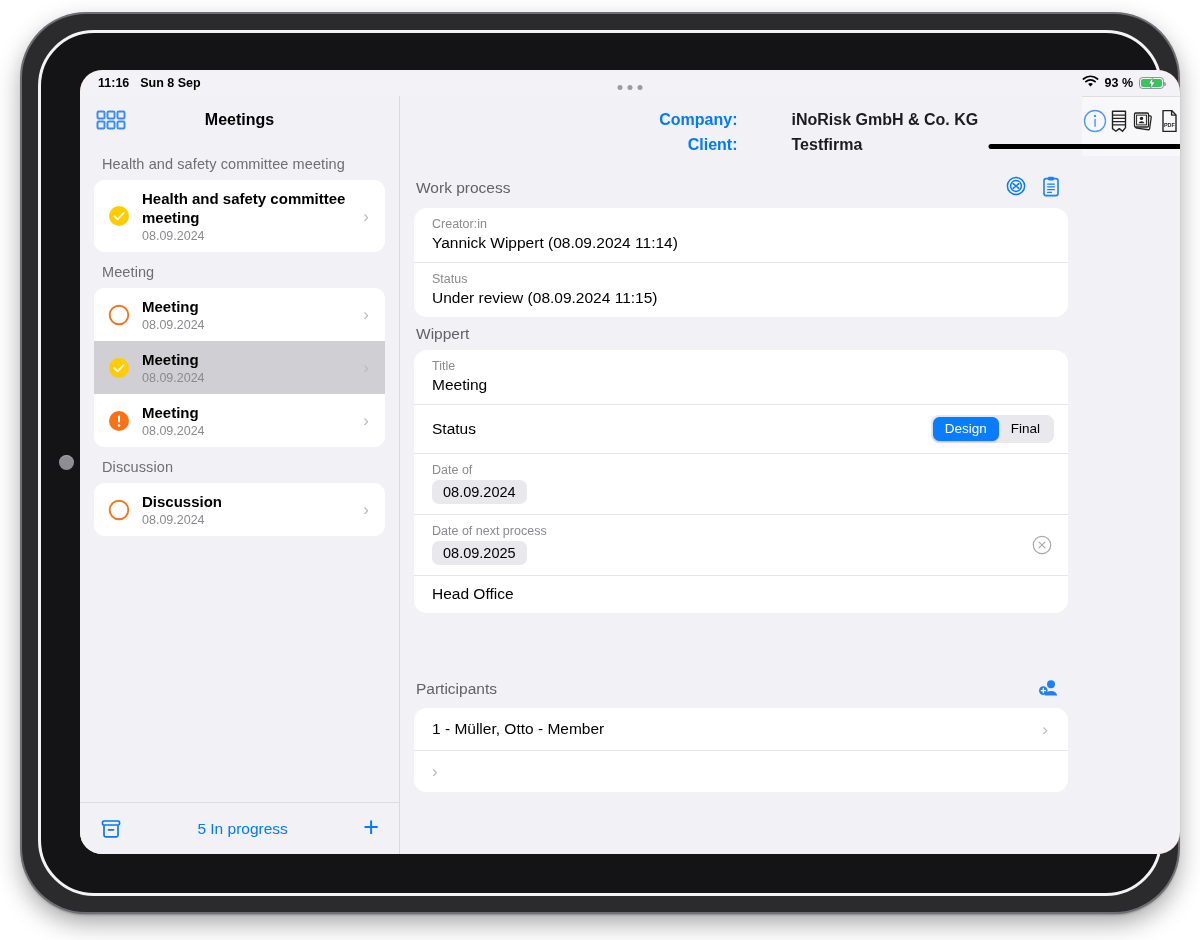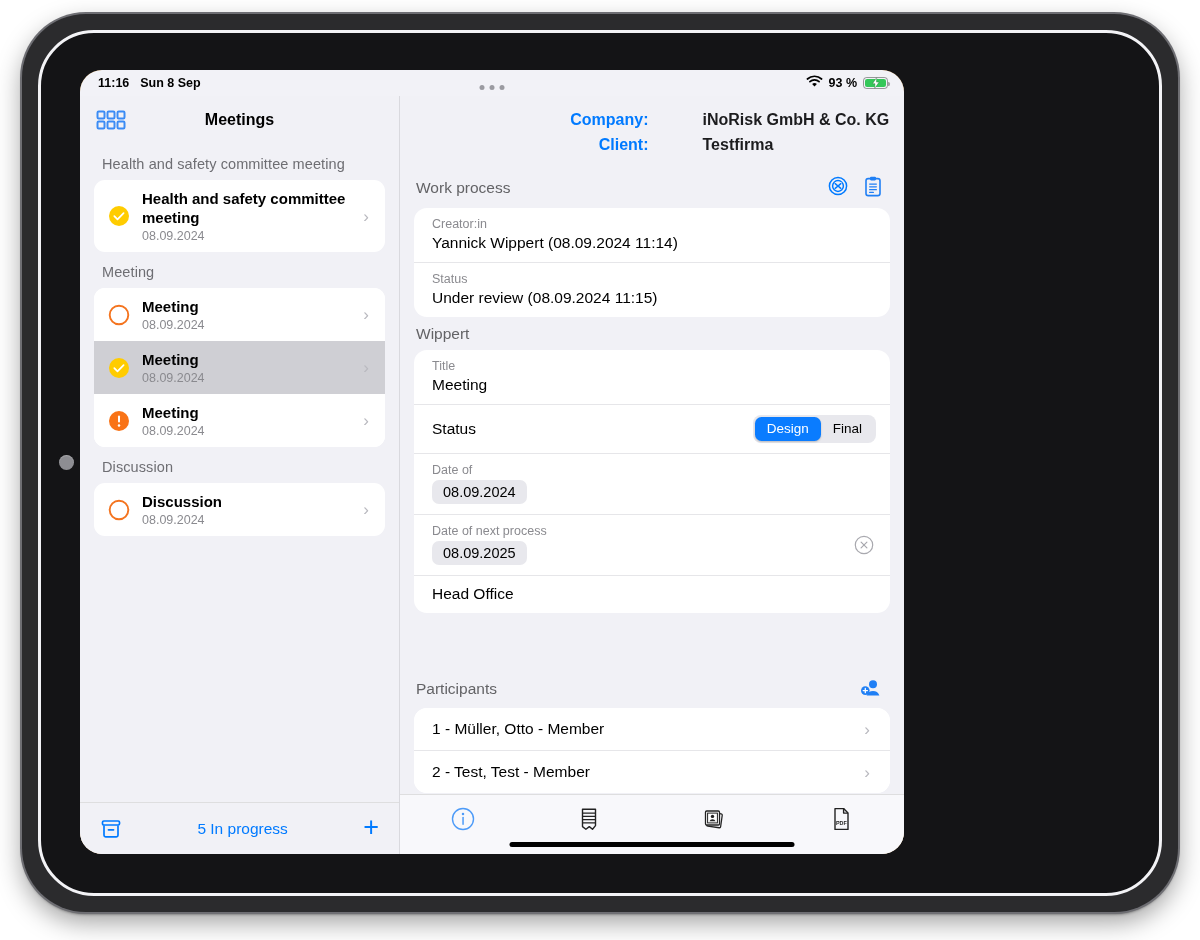--- a/index.html
+++ b/index.html
@@ -37,21 +37,21 @@
     border-radius: 50%;
     background: #8d8d92;
     box-shadow: inset 0 1px 1px rgba(255,255,255,.25);
     z-index: 6;
   }
 
   
   #screen {
     position: absolute;
     left: 80px; top: 70px;
-    width: 824px; height: 784px;
+    width: 1100px; height: 784px;
     border-radius: 22px;
     overflow: hidden;
     background: #a16207;
     display: flex;
     flex-direction: column;
   }
 
   
   #status-bar {
     height: 26px;
@@ -176,21 +176,21 @@
   #add-button {
     font-size: 27px; color: #007aff;
     line-height: 1; font-weight: 300;
     padding-bottom: 3px;
   }
 
   
   #detail {
     flex: 1; min-width: 0;
     background: #f1f1f6;
-    display: flex; flex-direction: column;
+    display: flex; flex-direction: row;
   }
   #detail-scroll { flex: 1; overflow: hidden; min-height: 0; }
 
   #meta-header {
     padding: 12px 0 10px 0;
     text-align: center;
     line-height: 1.55;
   }
   .meta-key { color: #007aff; font-weight: bold; }
   .meta-val { color: #1c1c1e; font-weight: bold; }
@@ -558,21 +558,20 @@
               </svg>
             </span>
           </span>
         </div>
         <div class="panel">
           <div class="list-row">
             <span class="list-row-text">1 - Müller, Otto - Member</span>
             <span class="chev">›</span>
           </div>
           <div class="list-row">
-            <span class="list-row-text">2 - Test, Test - Member</span>
             <span class="chev">›</span>
           </div>
         </div>
       </div>
 
       <div id="tabbar">
         <span class="tab">
           <svg width="26" height="26" viewBox="0 0 26 26">
             <circle cx="13" cy="13" r="10.5" fill="none" stroke="#4d9bf8" stroke-width="1.4"></circle>
             <circle cx="13" cy="7.9" r="1.25" fill="#4d9bf8"></circle>

